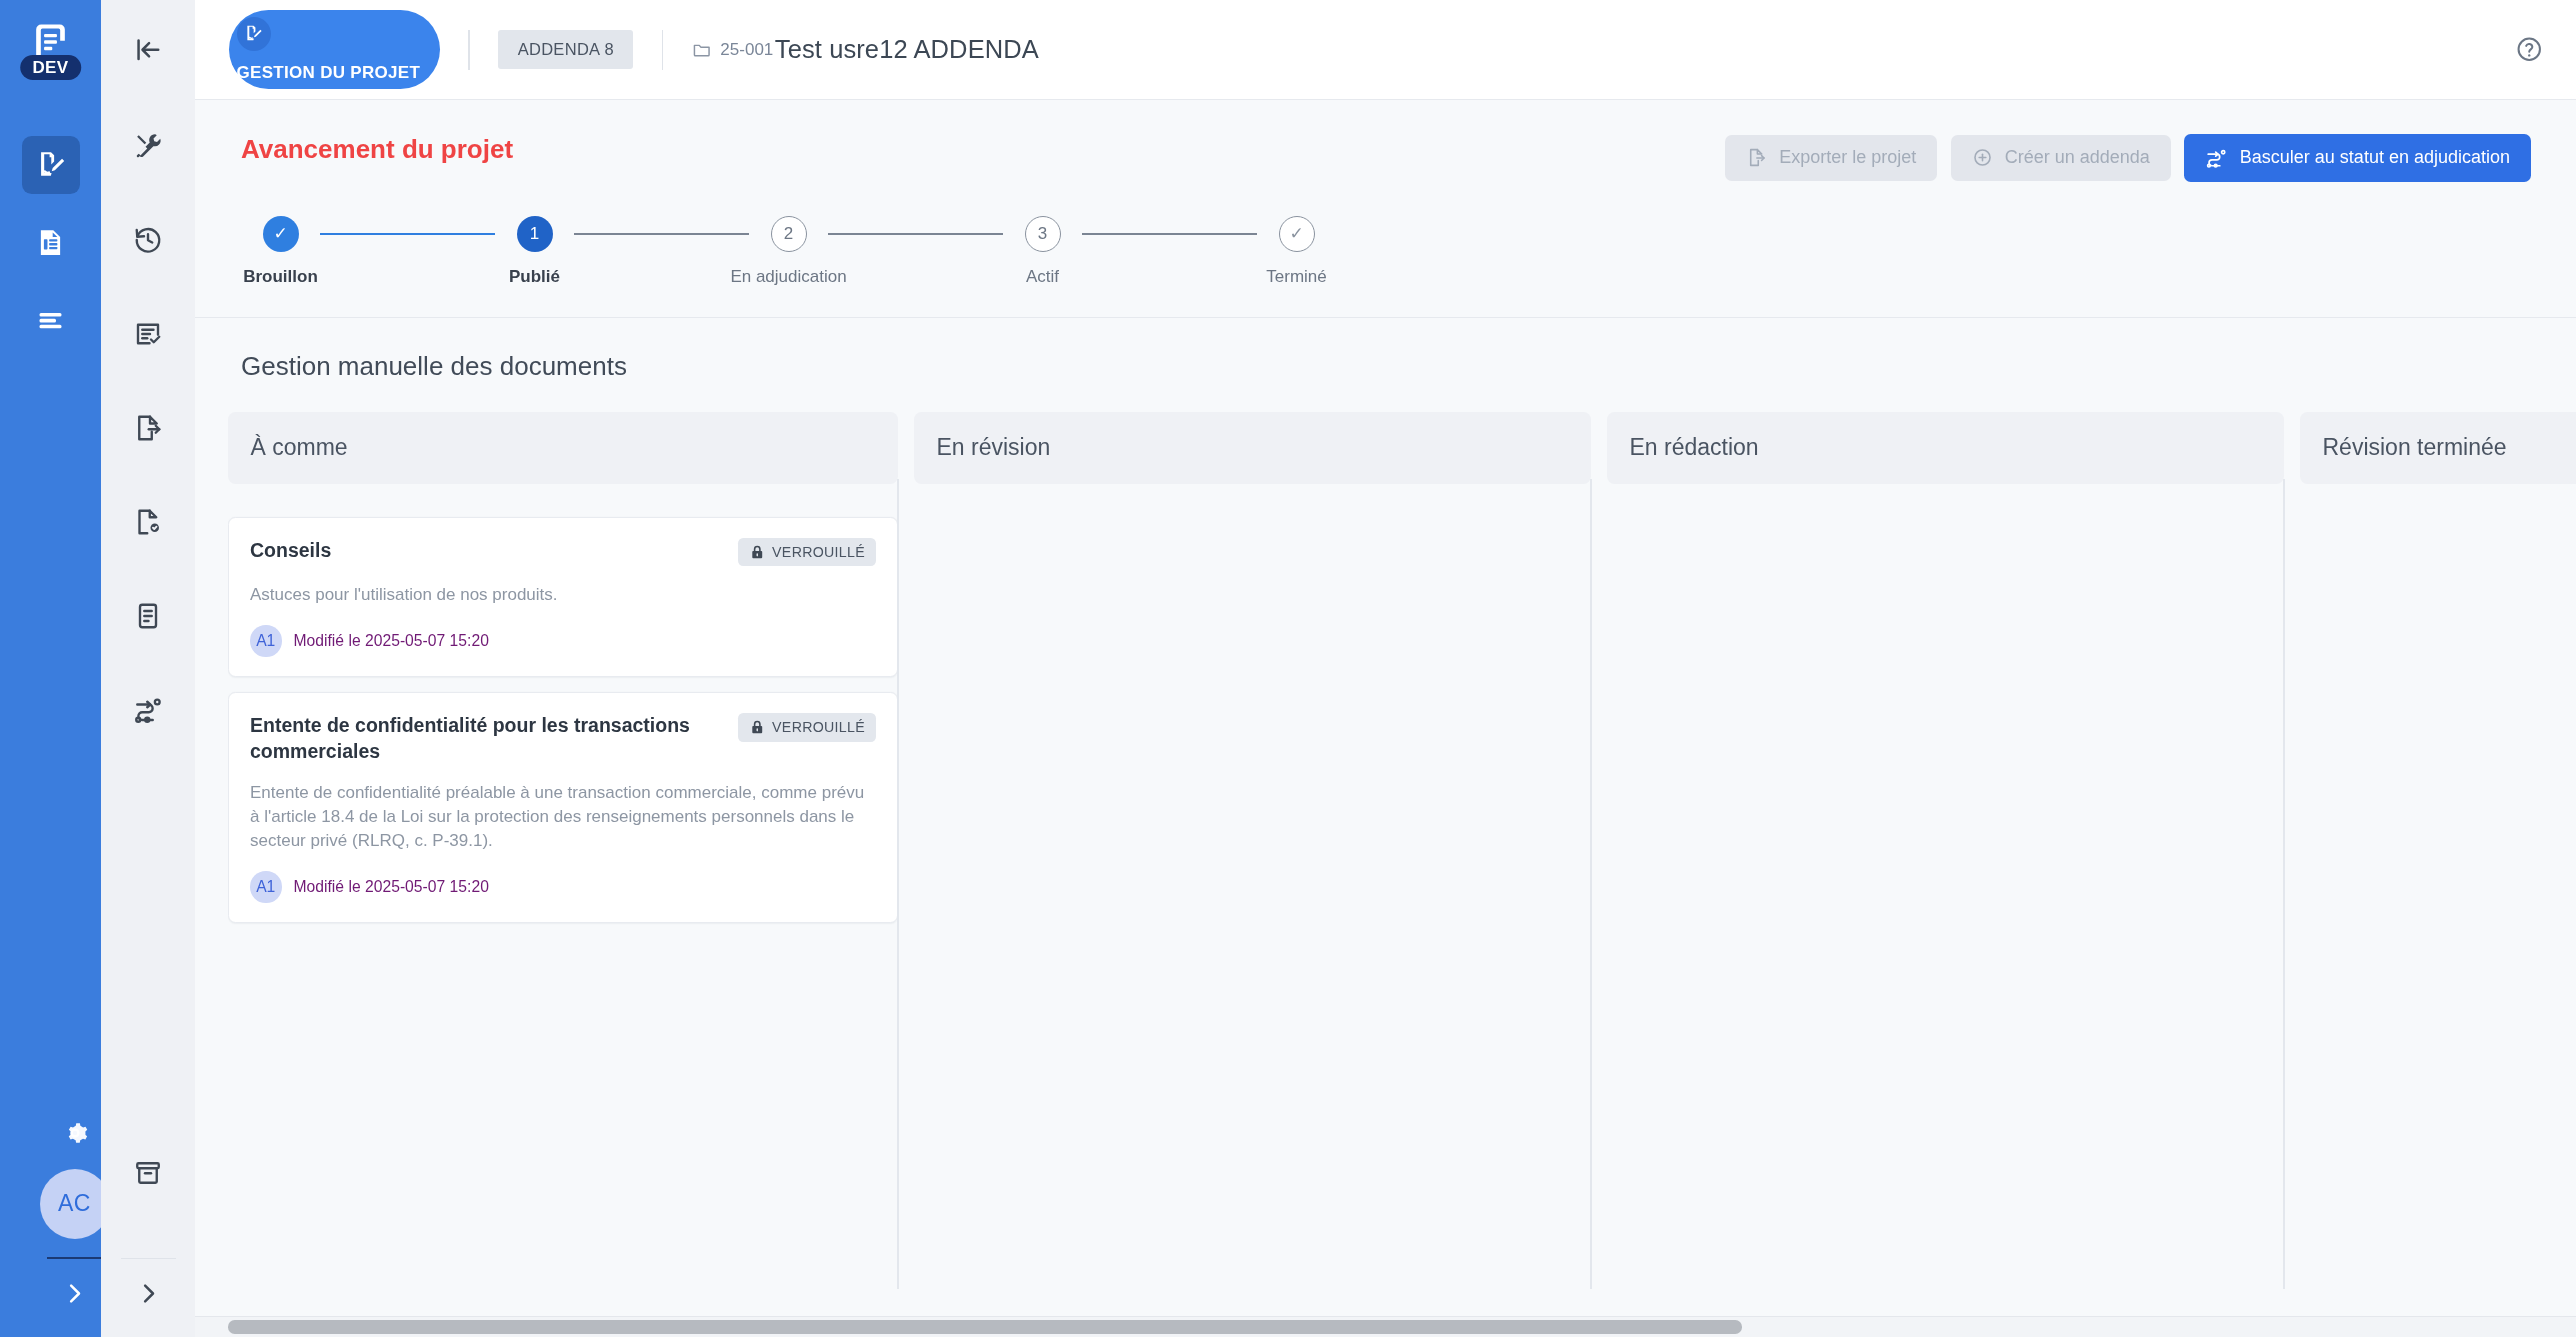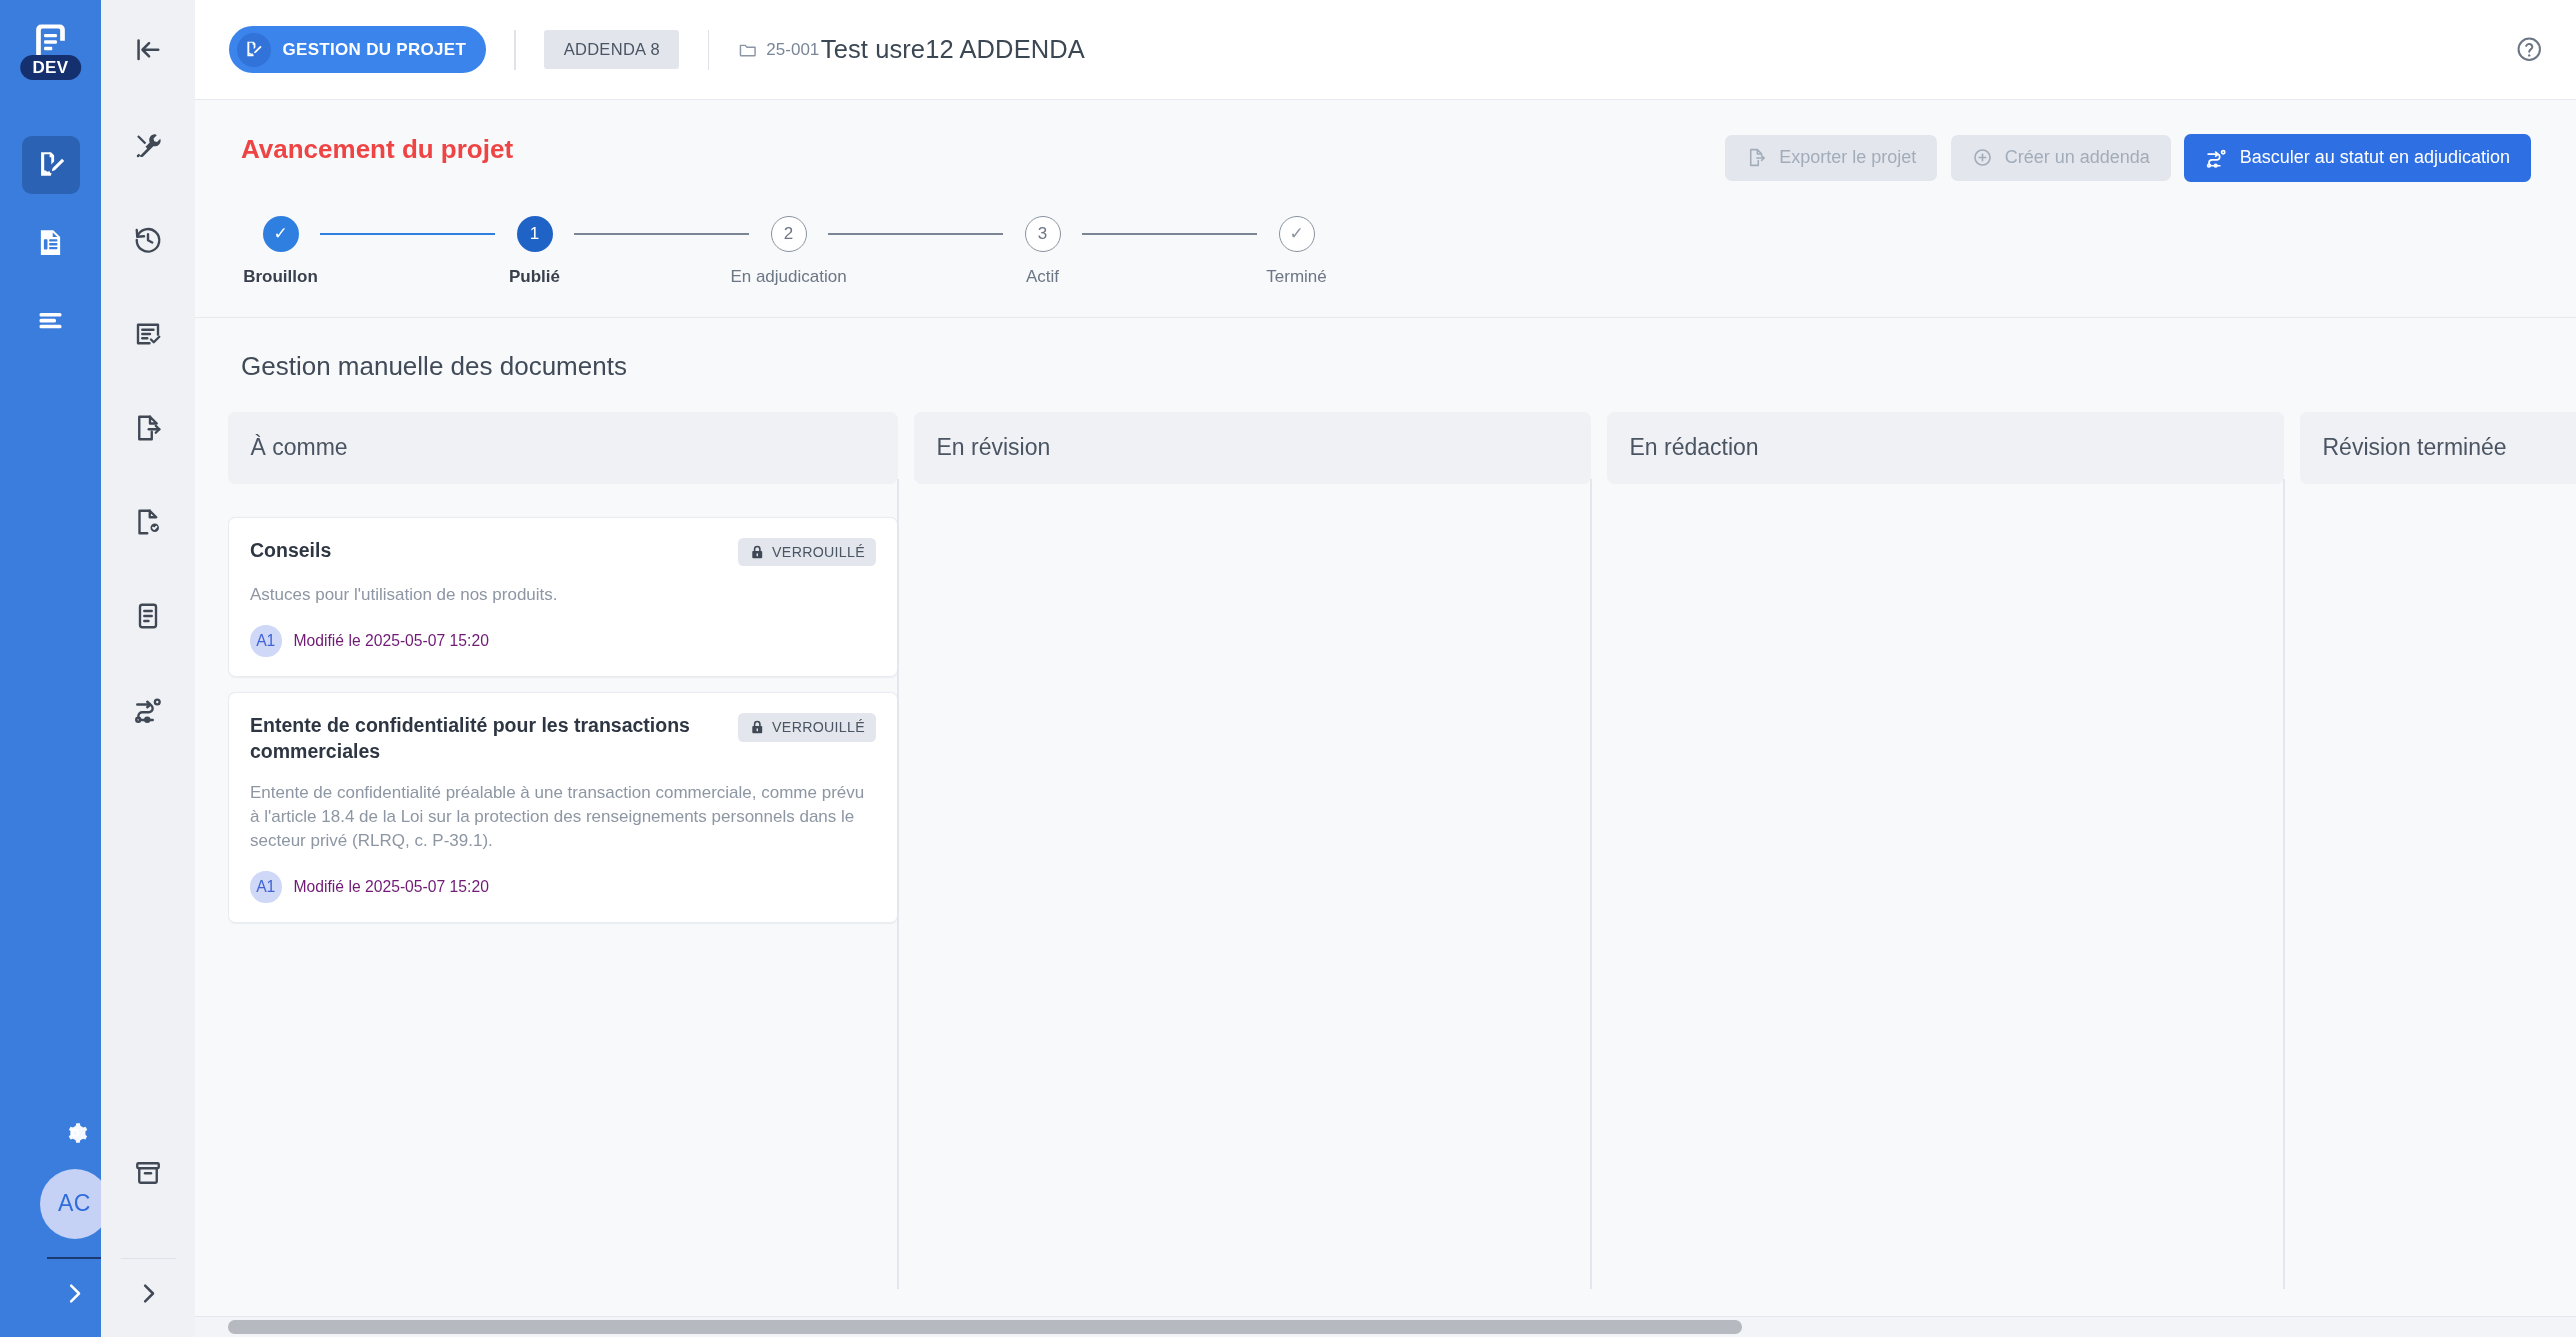--- a/index.html
+++ b/index.html
@@ -80,25 +80,26 @@
   
   .main { flex: 1 1 auto; display: flex; flex-direction: column; min-width: 0; background: #f7f9fb; }
 
   
   .topbar {
     height: 100px; flex: 0 0 100px; background: #fff;
     border-bottom: 0.7px solid #e6e9ee;
     display: flex; align-items: center; padding: 0 33px 0 34px;
   }
   .pill-module {
-    display: flex; align-items: center; gap: 12px;
+    display: flex; gap: 12px;
     background: #3b84ec; color: #fff;
     border-radius: 749px; padding: 6.7px 19.5px 6.7px 7.5px;
     font-size: 17px; font-weight: bold; letter-spacing: 0.3px;
     cursor: pointer;
+    flex-direction: column;
   }
   .pill-module .pm-icon {
     width: 34px; height: 34px; border-radius: 50%; background: #3173d8;
     display: flex; align-items: center; justify-content: center;
   }
   .vsep { width: 1.5px; height: 40px; background: #dfe3e9; margin: 0 28.5px; }
   .chip-addenda {
     background: #e2e6ec; color: #4a5462;
     border-radius: 3px; padding: 9.7px 19.5px;
     font-size: 16.5px; letter-spacing: 0.3px; cursor: pointer;

